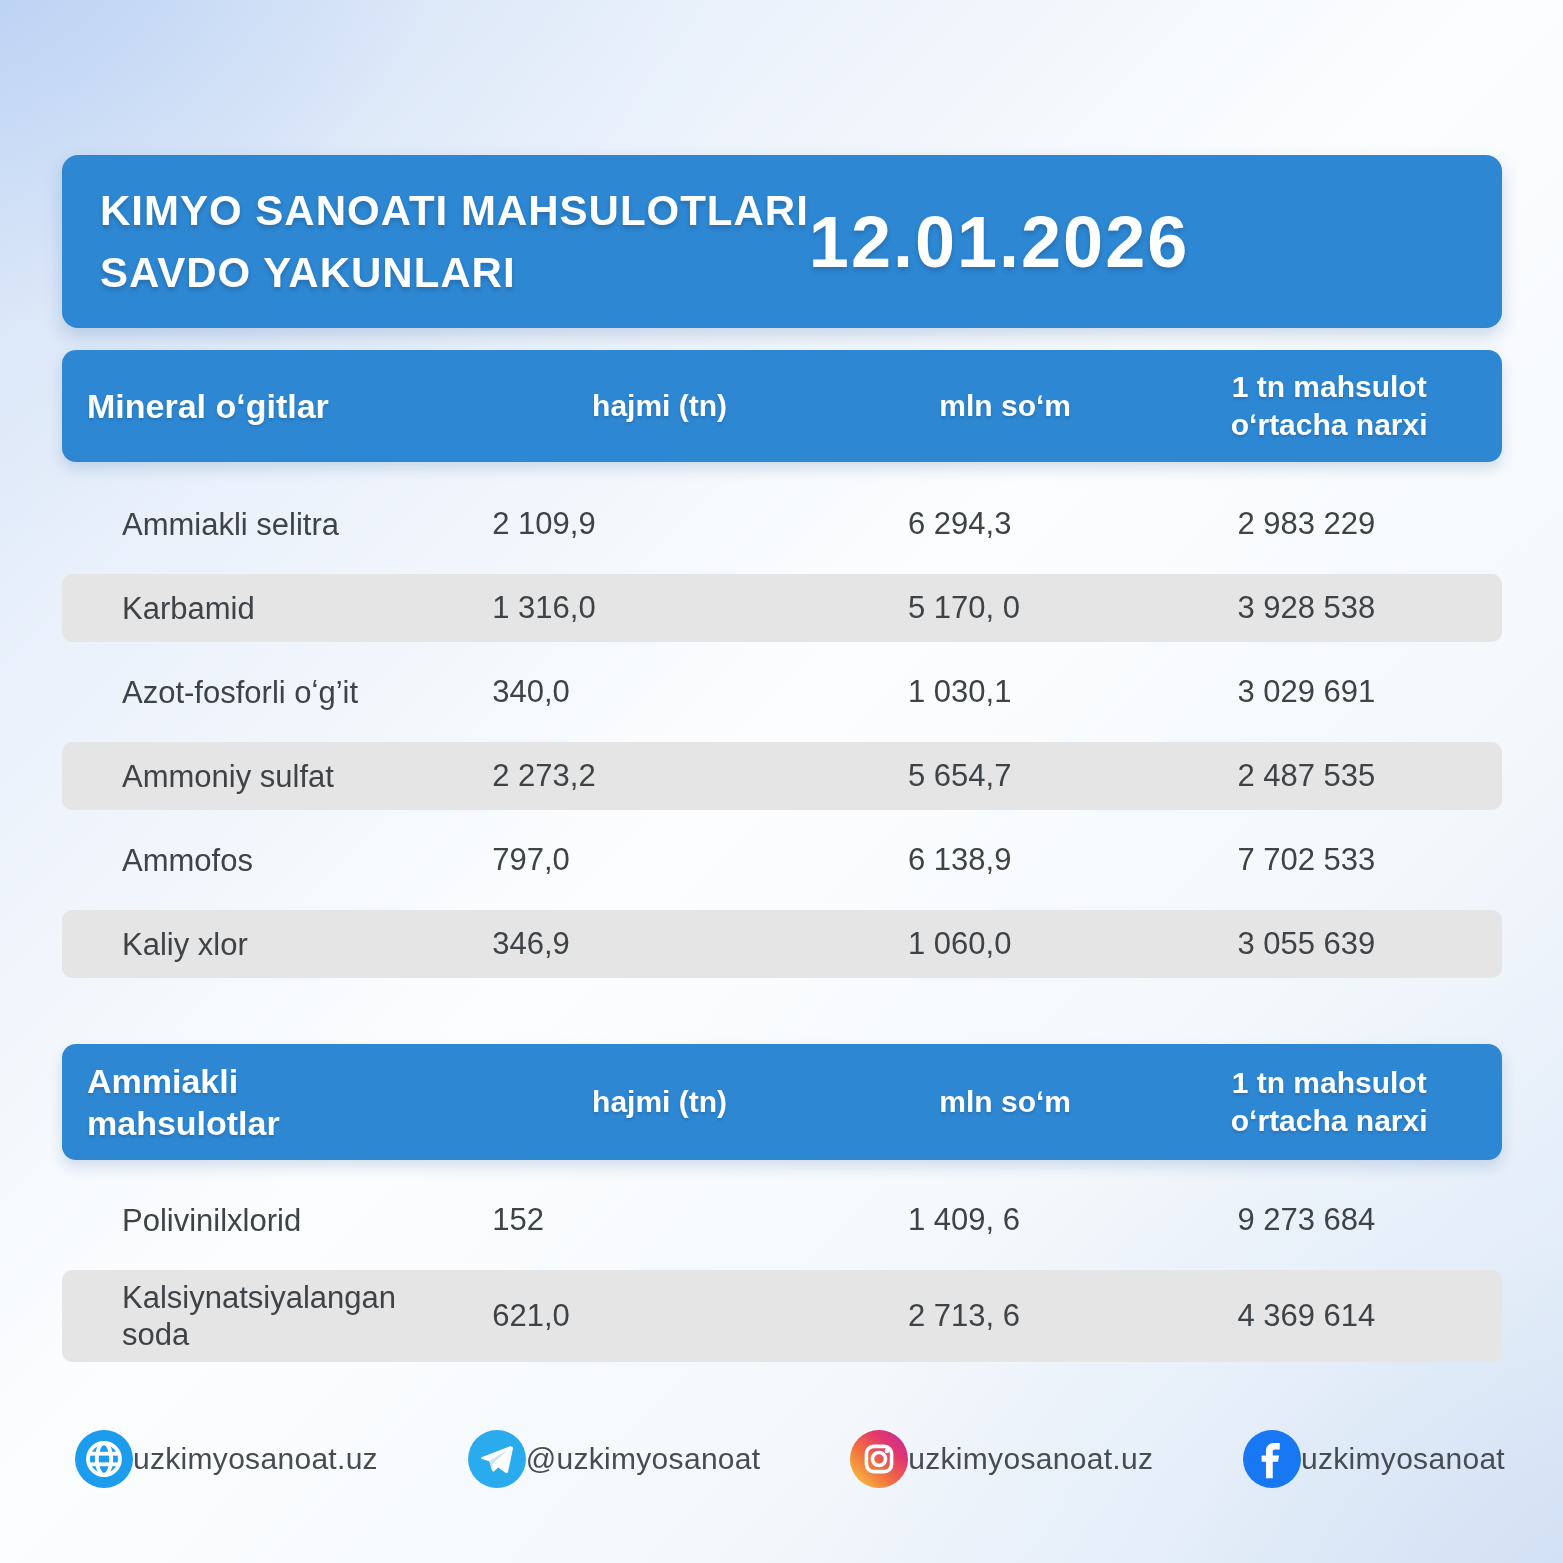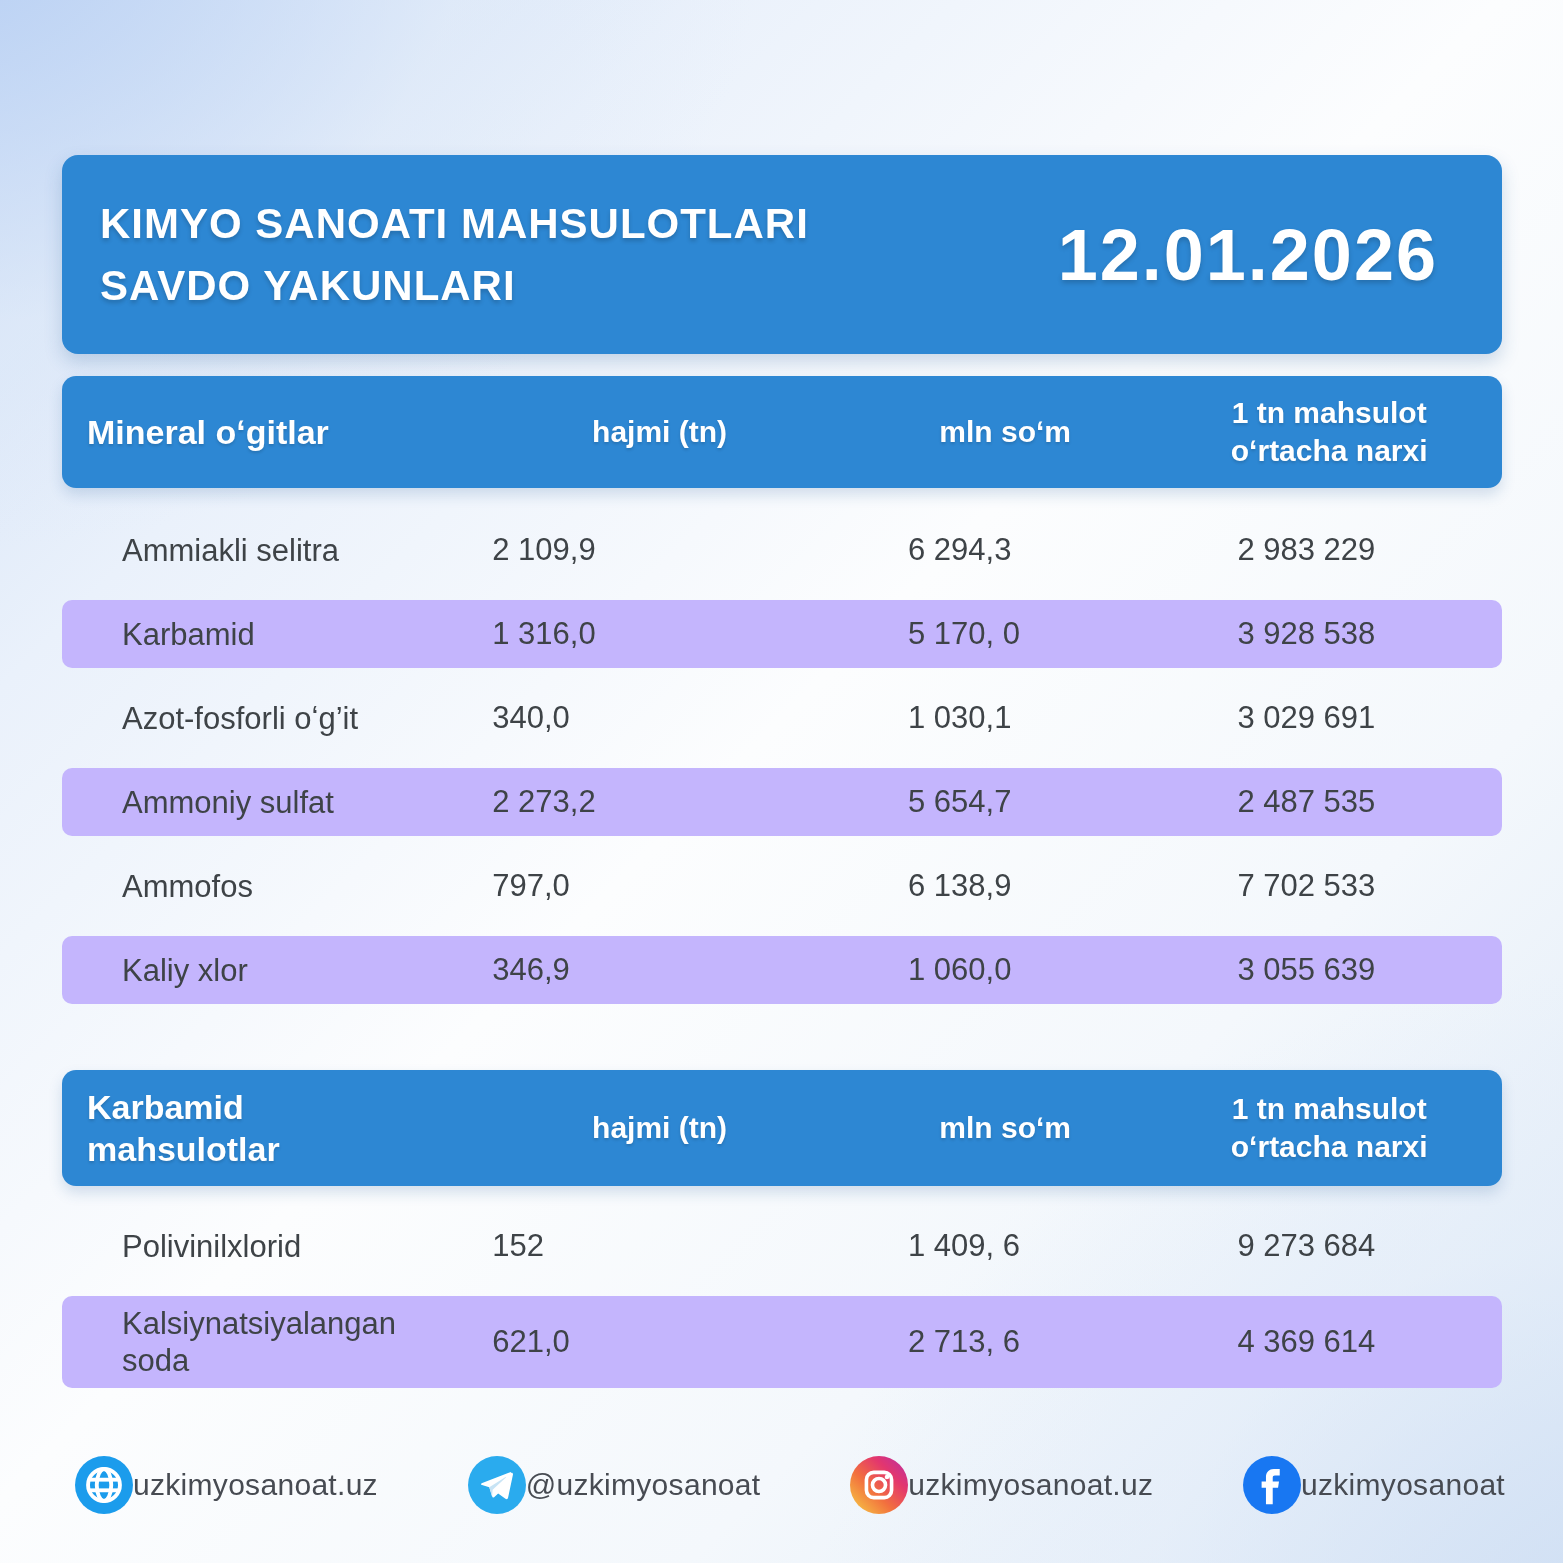--- a/index.html
+++ b/index.html
@@ -9,27 +9,26 @@
     background:
       radial-gradient(1200px 900px at -5% -5%, rgba(180,205,243,0.9) 0%, rgba(220,232,248,0.45) 45%, rgba(255,255,255,0) 70%),
       radial-gradient(1100px 900px at 105% 105%, rgba(203,220,243,0.8) 0%, rgba(226,236,249,0.4) 45%, rgba(255,255,255,0) 75%),
       linear-gradient(135deg, #cfdff6 0%, #eaf1fb 22%, #fcfdfe 48%, #f4f8fc 72%, #dce8f6 100%);
     overflow: hidden;
     color: #3e4347;
   }
 
   .header-card {
     margin: 155px 61px 0 62px;
-    height: 199px;
+    height: 173px;
     background: #2d87d3;
     border-radius: 16px;
     box-shadow: 0 8px 18px rgba(40, 95, 155, 0.22);
     display: flex;
     align-items: center;
-    justify-content: space-between;
     padding: 0 64px 0 38px;
   }
   .header-title {
     color: #fff;
     font-weight: bold;
     font-size: 42px;
     line-height: 62px;
     letter-spacing: 1px;
     text-shadow: 0 3px 4px rgba(0,0,0,0.18);
   }
@@ -75,21 +74,21 @@
   .trow {
     display: grid;
     grid-template-columns: 28% 27% 21% 24%;
     align-items: center;
     min-height: 68px;
     border-radius: 10px;
     margin-bottom: 16px;
     font-size: 31px;
     gap: 27px;
   }
-  .trow.alt { background: #c4b5fd; }
+  .trow.alt { background: #e5e5e5; }
   .trow.tall { min-height: 92px; }
   .trow .name { padding-left: 60px; line-height: 37px; }
   .trow .num { text-align: left; white-space: nowrap; }
 
   .gap-between-tables { height: 28px; }
 
   .footer {
     margin: 68px 58px 0 75px;
     display: flex;
     align-items: center;
@@ -152,21 +151,21 @@
     <div class="name">Kaliy xlor</div>
     <div class="num">346,9</div>
     <div class="num">1 060,0</div>
     <div class="num">3 055 639</div>
   </div>
 </div>
 
 <div class="gap-between-tables"></div>
 
 <div class="thead t2">
-  <div class="t-title">Karbamid mahsulotlar</div>
+  <div class="t-title">Ammiakli mahsulotlar</div>
   <div class="t-col">hajmi (tn)</div>
   <div class="t-col">mln soʻm</div>
   <div class="t-col narrow">1 tn mahsulot oʻrtacha narxi</div>
 </div>
 
 <div class="rows second">
   <div class="trow">
     <div class="name">Polivinilxlorid</div>
     <div class="num">152</div>
     <div class="num">1 409, 6</div>

